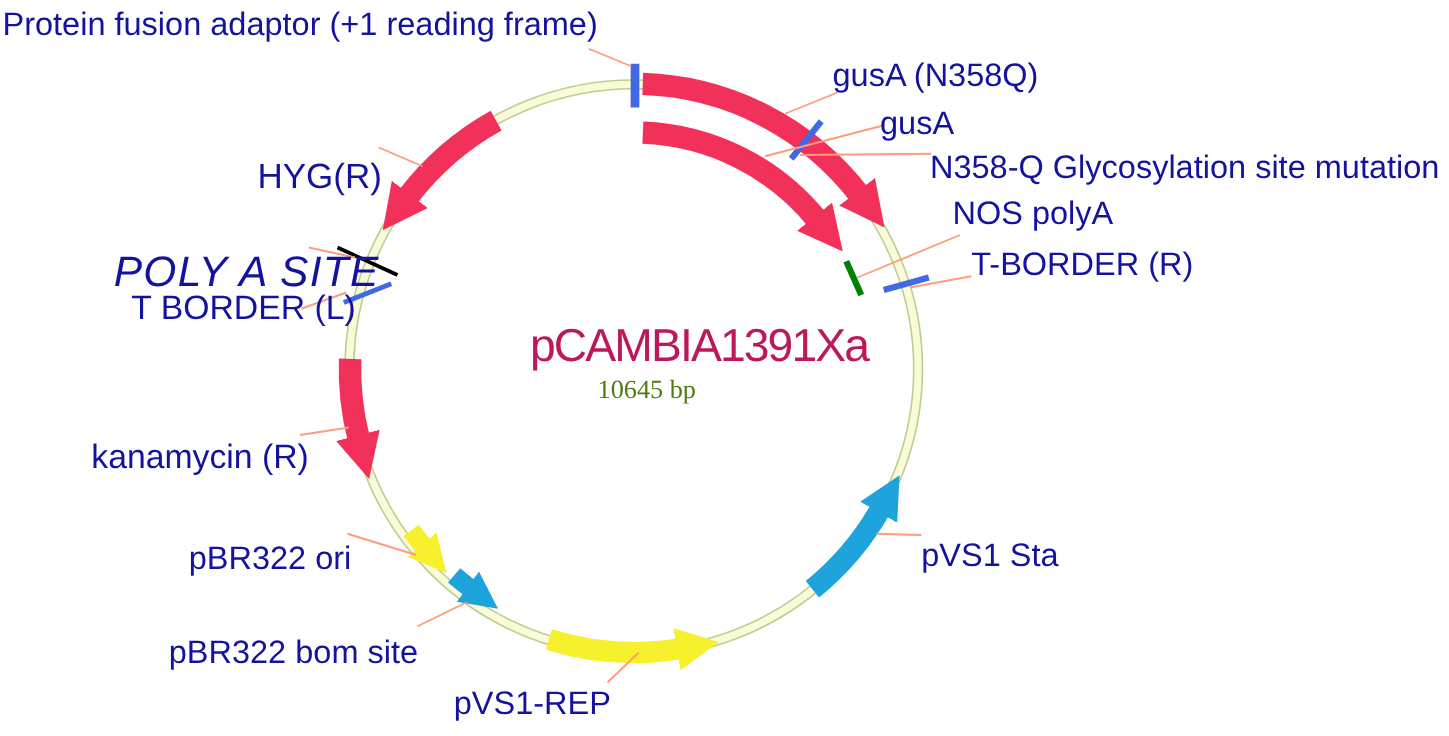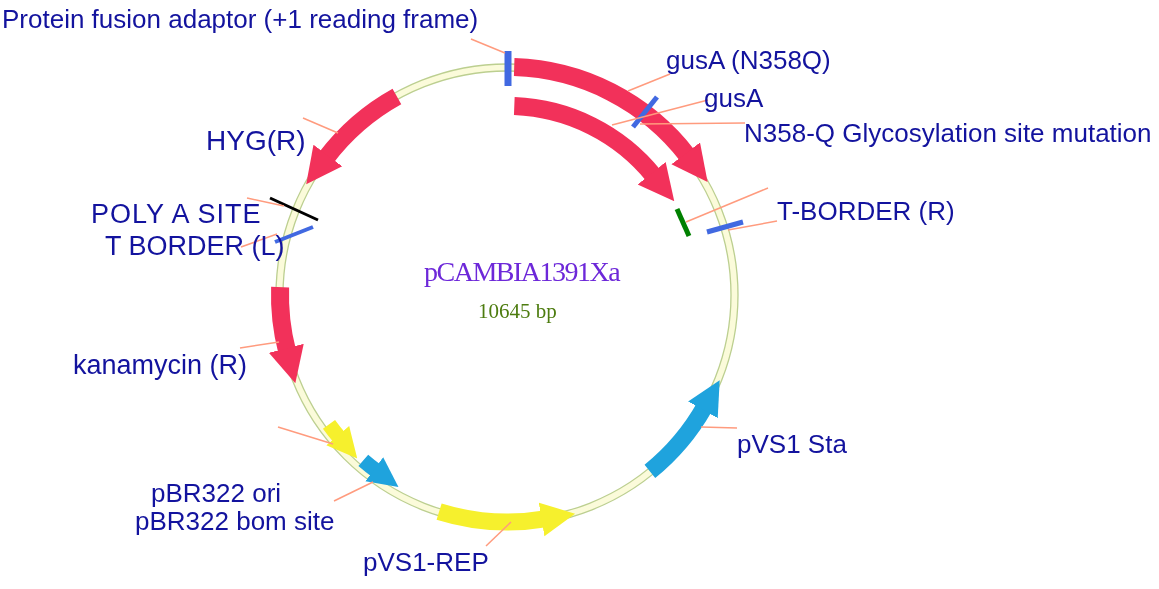--- a/index.html
+++ b/index.html
@@ -21,29 +21,29 @@
   #lbl-protein_fusion{left:2px;  top:5px;}
   #lbl-hyg           {left:206px;top:86px; font-size:28px;margin-top:40px;}
   #lbl-gusa_n358q    {left:666px;top:46px;}
   #lbl-gusa          {left:704px;top:84px;}
   #lbl-n358q_mut     {left:744px;top:119px;}
   #lbl-nos_polya     {left:762px;top:156px;}
   #lbl-tborder_r     {left:777px;top:197px;}
   #lbl-pvs1_sta      {left:737px;top:430px;}
   #lbl-pvs1_rep      {left:363px;top:548px;}
   #lbl-pbr322_bom    {left:135px;top:507px;}
-  #lbl-pbr322_ori    {left:151px;top:432px;margin-top:47px;}
+  #lbl-pbr322_ori    {left:151px;top:432px;}
   #lbl-kanamycin     {left:73px; top:351px; font-size:27px;}
   #lbl-tborder_l     {left:58px; top:232px; font-size:27px;margin-left:47px;}
-  #lbl-polya_site    {left:91px; top:200px; font-size:27px; letter-spacing:1px;}
+  #lbl-polya_site    {left:91px; top:200px; font-size:34px; letter-spacing:1px;font-style:italic;}
   #plasmid-title{
     position:absolute;left:424px;top:256px;
-    font-family:Liberation Serif, serif;
-    font-size:28px;letter-spacing:-1.5px;
-    color:#6d28d9;white-space:nowrap;
+    font-family:Liberation Sans, sans-serif;
+    font-size:37px;letter-spacing:-1.5px;
+    color:#be185d;white-space:nowrap;
   }
   #plasmid-size{
     position:absolute;left:478px;top:299px;
     font-family:"Liberation Serif", serif;
     font-size:21px;color:#4d7c0f;white-space:nowrap;
   }
 </style>
 </head>
 <body>
 
@@ -106,20 +106,21 @@
       <line x1="334" y1="501" x2="373" y2="482" stroke="#FF9B7E" stroke-width="1.5"></line>
       <line x1="486" y1="546" x2="511" y2="522" stroke="#FF9B7E" stroke-width="1.5"></line>
       <line x1="701" y1="427" x2="737" y2="428" stroke="#FF9B7E" stroke-width="1.5"></line>
     </svg>
 
   <div class="lbl" id="lbl-protein_fusion">Protein fusion adaptor (+1 reading frame)</div>
   <div class="lbl" id="lbl-hyg">HYG(R)</div>
   <div class="lbl" id="lbl-gusa_n358q">gusA (N358Q)</div>
   <div class="lbl" id="lbl-gusa">gusA</div>
   <div class="lbl" id="lbl-n358q_mut">N358-Q Glycosylation site mutation</div>
+  <div class="lbl" id="lbl-nos_polya">NOS polyA</div>
   <div class="lbl" id="lbl-tborder_r">T-BORDER (R)</div>
   <div class="lbl" id="lbl-pvs1_sta">pVS1 Sta</div>
   <div class="lbl" id="lbl-pvs1_rep">pVS1-REP</div>
   <div class="lbl" id="lbl-pbr322_bom">pBR322 bom site</div>
   <div class="lbl" id="lbl-pbr322_ori">pBR322 ori</div>
   <div class="lbl" id="lbl-kanamycin">kanamycin (R)</div>
   <div class="lbl" id="lbl-tborder_l">T BORDER (L)</div>
   <div class="lbl" id="lbl-polya_site">POLY A SITE</div>
 
   <div id="plasmid-title">pCAMBIA1391Xa</div>

